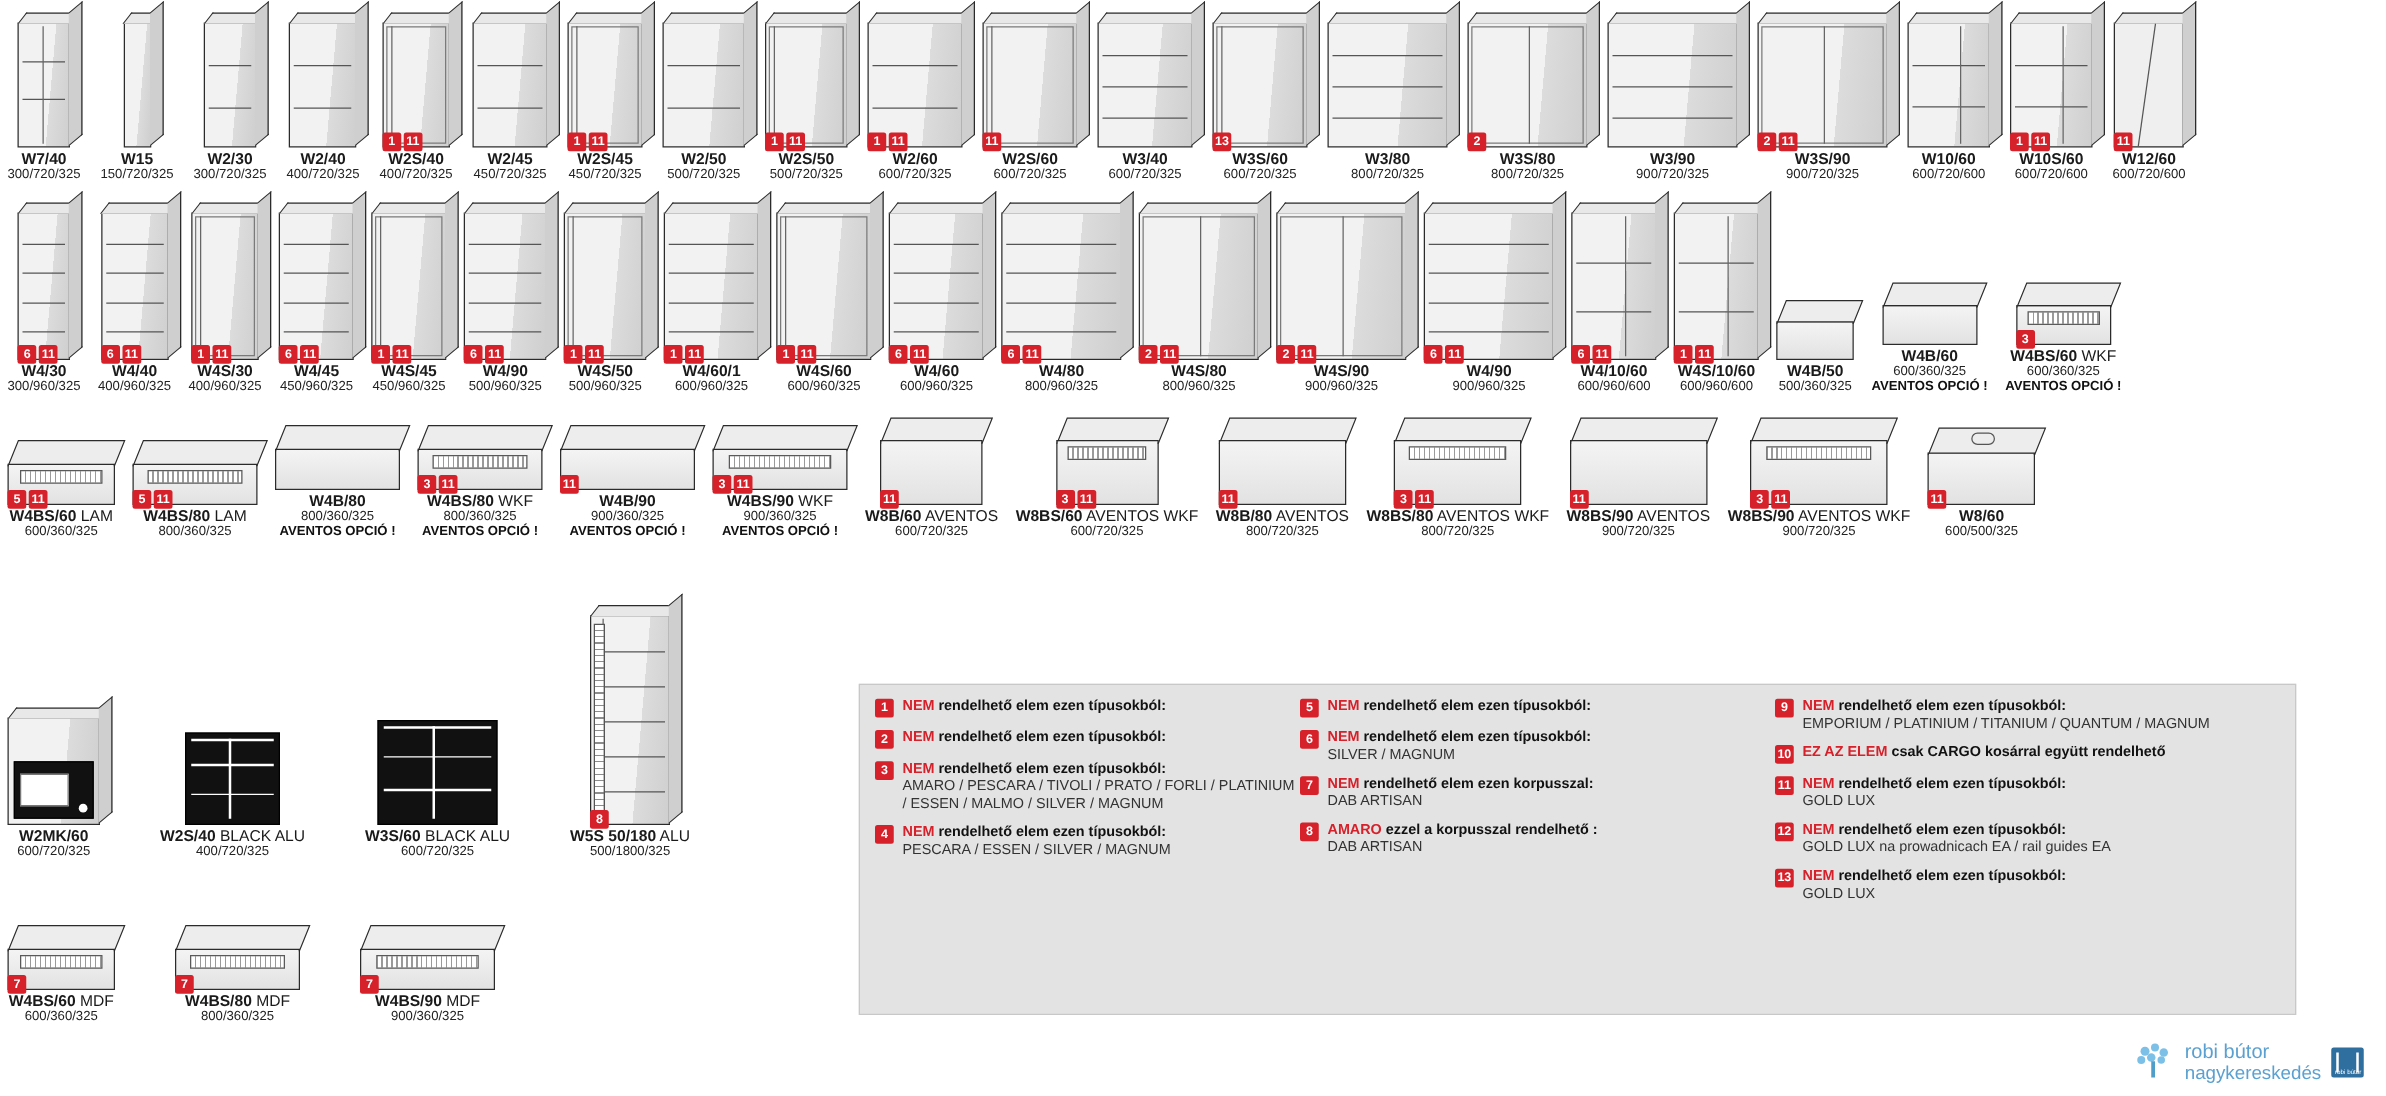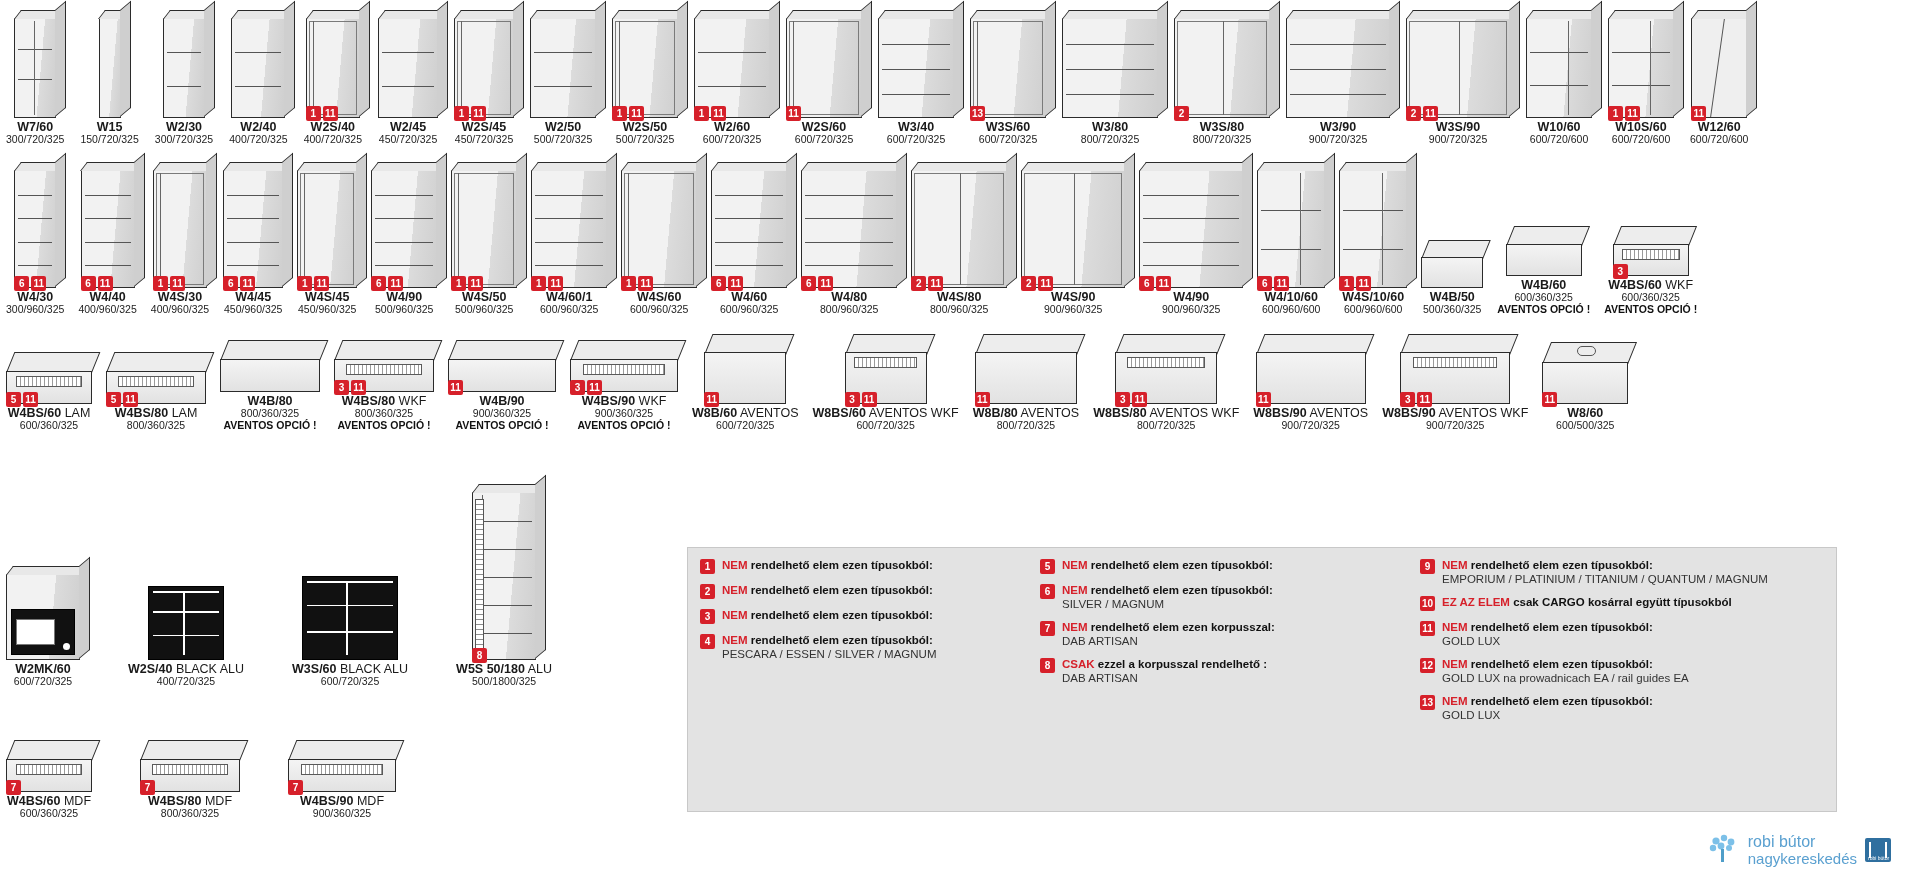--- a/index.html
+++ b/index.html
@@ -93,21 +93,21 @@
           <div class="art" style="height: 112px;">
             <div class="cab" style="width:42px;height:100px">
               <div class="top"></div>
               <div class="side"></div>
               <div class="shelf" style="top:30px"></div>
               <div class="shelf" style="top:60px"></div>
               <div class="vline" style="left:19px"></div>
             </div>
           </div>
           <div class="labels">
-            <div class="code">W7/60</div>
+            <div class="code">W7/40</div>
             <div class="dims">300/720/325</div>
           </div>
         </div>
         <div class="item">
           <div class="art" style="height: 112px;">
             <div class="cab" style="width:22px;height:100px">
               <div class="top"></div>
               <div class="side"></div>
             </div>
           </div>
@@ -1096,21 +1096,21 @@
         <div class="lentry">
           <div class="badge">1</div>
           <div class="ltext"><span class="red">NEM </span><b>rendelhető elem ezen típusokból:</b></div>
         </div>
         <div class="lentry">
           <div class="badge">2</div>
           <div class="ltext"><span class="red">NEM </span><b>rendelhető elem ezen típusokból:</b></div>
         </div>
         <div class="lentry">
           <div class="badge">3</div>
-          <div class="ltext"><span class="red">NEM </span><b>rendelhető elem ezen típusokból:</b></div>
+          <div class="ltext"><span class="red">NEM </span><b>rendelhető elem ezen típusokból:</b><div class="sub">AMARO / PESCARA / TIVOLI / PRATO / FORLI / PLATINIUM / ESSEN / MALMO / SILVER / MAGNUM</div></div>
         </div>
         <div class="lentry">
           <div class="badge">4</div>
           <div class="ltext"><span class="red">NEM </span><b>rendelhető elem ezen típusokból:</b><div class="sub">PESCARA /  ESSEN / SILVER / MAGNUM</div></div>
         </div>
       </div>
     <div class="lcol c2" id="legend-col2">
         <div class="lentry">
           <div class="badge">5</div>
           <div class="ltext"><span class="red">NEM </span><b>rendelhető elem ezen típusokból:</b></div>
@@ -1118,31 +1118,31 @@
         <div class="lentry">
           <div class="badge">6</div>
           <div class="ltext"><span class="red">NEM </span><b>rendelhető elem ezen típusokból:</b><div class="sub">SILVER / MAGNUM</div></div>
         </div>
         <div class="lentry">
           <div class="badge">7</div>
           <div class="ltext"><span class="red">NEM </span><b>rendelhető elem ezen korpusszal:</b><div class="sub">DAB ARTISAN</div></div>
         </div>
         <div class="lentry">
           <div class="badge">8</div>
-          <div class="ltext"><span class="red">CSAK </span><b>ezzel a korpusszal rendelhető :</b><div class="sub">DAB ARTISAN</div></div>
+          <div class="ltext"><span class="red">AMARO </span><b>ezzel a korpusszal rendelhető :</b><div class="sub">DAB ARTISAN</div></div>
         </div>
       </div>
     <div class="lcol c3" id="legend-col3">
         <div class="lentry">
           <div class="badge">9</div>
           <div class="ltext"><span class="red">NEM </span><b>rendelhető elem ezen típusokból:</b><div class="sub">EMPORIUM / PLATINIUM / TITANIUM / QUANTUM / MAGNUM</div></div>
         </div>
         <div class="lentry">
           <div class="badge">10</div>
-          <div class="ltext"><span class="red">EZ AZ ELEM </span><b>csak CARGO kosárral  együtt típusokból</b></div>
+          <div class="ltext"><span class="red">EZ AZ ELEM </span><b>csak CARGO kosárral  együtt rendelhető</b></div>
         </div>
         <div class="lentry">
           <div class="badge">11</div>
           <div class="ltext"><span class="red">NEM </span><b>rendelhető elem ezen típusokból:</b><div class="sub">GOLD LUX</div></div>
         </div>
         <div class="lentry">
           <div class="badge">12</div>
           <div class="ltext"><span class="red">NEM </span><b>rendelhető elem ezen típusokból:</b><div class="sub">GOLD LUX na prowadnicach EA / rail guides EA</div></div>
         </div>
         <div class="lentry">

